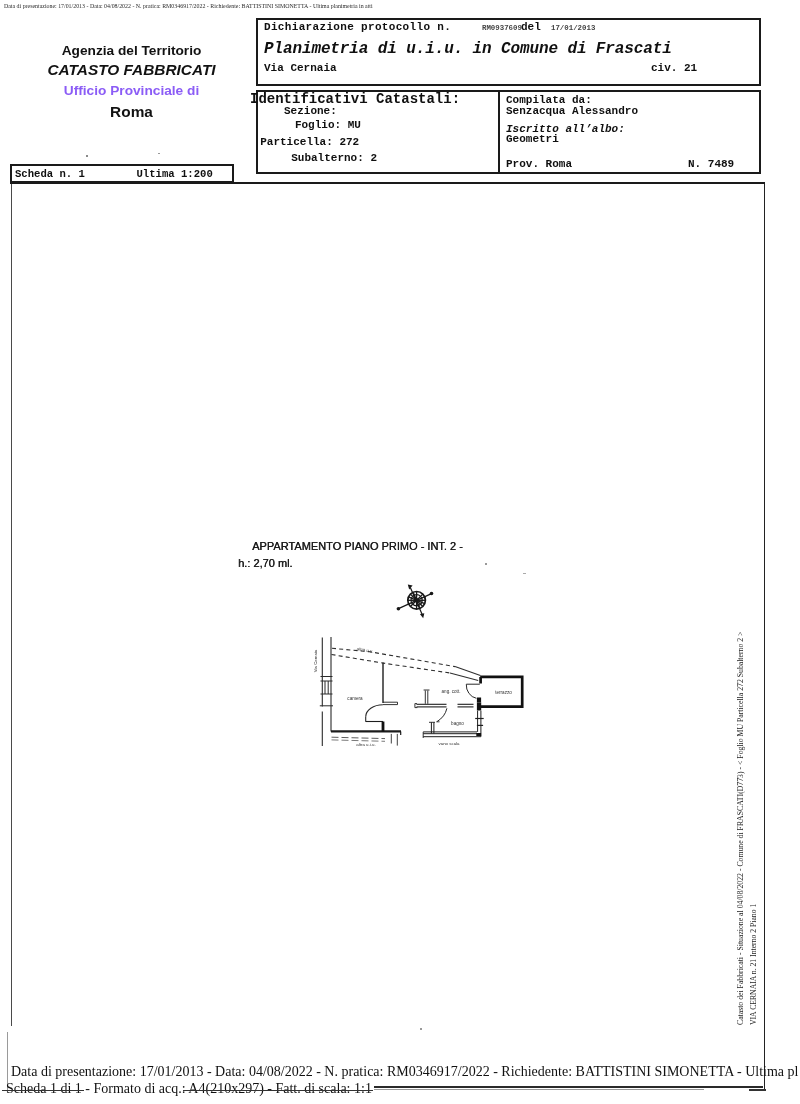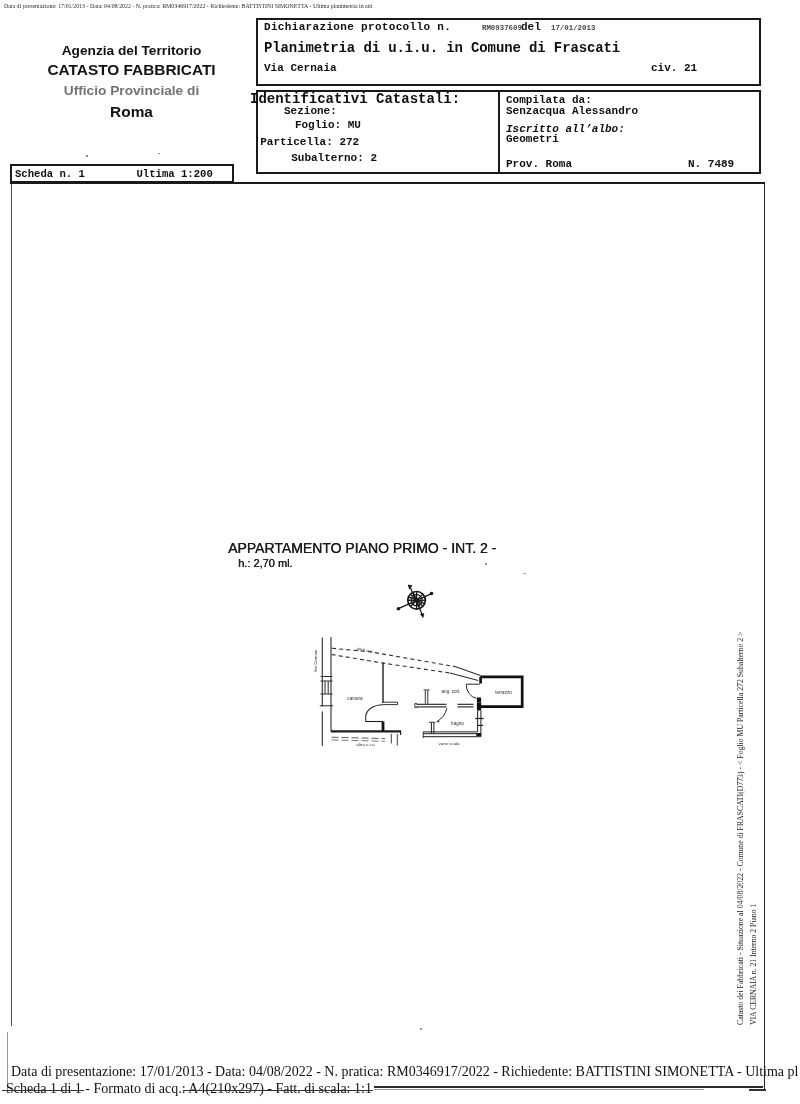--- a/index.html
+++ b/index.html
@@ -8,37 +8,37 @@
   .mono{font-family:"Liberation Mono",monospace;font-weight:bold;color:#101010;}
   .serif{font-family:"Liberation Serif",serif;}
 </style>
 </head>
 <body>
 
 <div class="abs serif" style="left:4px;top:2.5px;font-size:5.9px;color:#2b2b2b;">Data di presentazione: 17/01/2013 - Data: 04/08/2022 - N. pratica: RM0346917/2022 - Richiedente: BATTISTINI SIMONETTA - Ultima planimetria in atti</div>
 
 <div class="abs" style="left:31px;top:44.2px;width:201px;text-align:center;font-weight:bold;color:#121212;font-size:13.7px;line-height:1;white-space:nowrap;">Agenzia del Territorio</div>
 
-<div class="abs" style="left:31px;top:62.3px;width:201px;text-align:center;font-weight:bold;color:#121212;font-size:15.4px;line-height:1;white-space:nowrap;">CATASTO FABBRICATI</div>
-
-<div class="abs" style="left:31px;top:84.4px;width:201px;text-align:center;font-weight:bold;color:#737373;font-size:13.7px;line-height:1;white-space:nowrap;">Ufficio Provinciale di</div>
+<div class="abs" style="left:31px;top:62.3px;width:201px;text-align:center;font-weight:bold;color:#121212;font-size:15.4px;line-height:1;white-space:nowrap;font-style:italic;">CATASTO FABBRICATI</div>
+
+<div class="abs" style="left:31px;top:84.4px;width:201px;text-align:center;font-weight:bold;color:#8b5cf6;font-size:13.7px;line-height:1;white-space:nowrap;">Ufficio Provinciale di</div>
 
 <div class="abs" style="left:31px;top:104.2px;width:201px;text-align:center;font-weight:bold;color:#121212;font-size:15.4px;line-height:1;white-space:nowrap;">Roma</div>
 
 <div class="abs" style="left:255.5px;top:18px;width:505.5px;height:68px;border:2px solid #1a1a1a;box-sizing:border-box;"></div>
 
 <div class="abs mono" style="left:264px;top:21.3px;font-size:11px;letter-spacing:0.33px;">Dichiarazione protocollo n.</div>
 
 <div class="abs mono" style="left:458px;top:24px;font-size:7.4px;color:#454545;padding-left:24px;">RM0937609</div>
 
 <div class="abs mono" style="left:521px;top:21.3px;font-size:11px;">del</div>
 
 <div class="abs mono" style="left:551px;top:24px;font-size:7.4px;color:#454545;">17/01/2013</div>
 
-<div class="abs mono" style="left:264px;top:39.5px;font-size:14px;letter-spacing:-0.12px;">Planimetria di u.i.u. in Comune di Frascati</div>
+<div class="abs mono" style="left:264px;top:39.5px;font-size:16px;letter-spacing:-0.12px;font-style:italic;">Planimetria di u.i.u. in Comune di Frascati</div>
 
 <div class="abs mono" style="left:264px;top:61.8px;font-size:11px;">Via Cernaia</div>
 
 <div class="abs mono" style="left:651px;top:61.8px;font-size:11px;">civ. 21</div>
 
 <div class="abs" style="left:255.5px;top:89.5px;width:505.5px;height:84.5px;border:2px solid #1a1a1a;box-sizing:border-box;"></div>
 
 <div class="abs" style="left:498.4px;top:89.5px;width:1.6px;height:84.5px;background:#1a1a1a;"></div>
 
 <div class="abs mono" style="left:250px;top:91.4px;font-size:14px;">Identificativi Catastali:</div>
@@ -70,21 +70,21 @@
 <div class="abs mono" style="left:136.5px;top:168.4px;font-size:10.6px;">Ultima 1:200</div>
 
 <div class="abs" style="left:10px;top:182px;width:755px;height:2px;background:#1a1a1a;"></div>
 
 <div class="abs" style="left:11px;top:184px;width:1px;height:842px;background:#4a4a4a;"></div>
 
 <div class="abs" style="left:6.5px;top:1032px;width:1.3px;height:58px;background:#9a9a9a;"></div>
 
 <div class="abs" style="left:763.5px;top:184px;width:1.6px;height:907px;background:#222;"></div>
 
-<div class="abs" style="left:228px;top:540px;font-size:14px;color:#1c1c1c;white-space:nowrap;text-shadow:0.4px 0 0 #1c1c1c;">APPARTAMENTO PIANO PRIMO - INT. 2 -</div>
+<div class="abs" style="left:252px;top:540px;font-size:11px;color:#1c1c1c;white-space:nowrap;text-shadow:0.4px 0 0 #1c1c1c;">APPARTAMENTO PIANO PRIMO - INT. 2 -</div>
 
 <div class="abs" style="left:238px;top:556.5px;font-size:11px;color:#1c1c1c;text-shadow:0.4px 0 0 #1c1c1c;">h.: 2,70 ml.</div>
 
 <div class="abs" style="left:300px;top:578px;width:235px;height:175px;">
 <svg width="235" height="175" viewBox="300 578 235 175" xmlns="http://www.w3.org/2000/svg" fill="none" stroke-linecap="butt">
 
 <g stroke="#181818">
   <circle cx="416.6" cy="600.3" r="8.8" stroke-width="1.7"></circle>
   <circle cx="416.6" cy="600.3" r="5.6" stroke-width="1.2"></circle>
   <g stroke-width="1.3">

